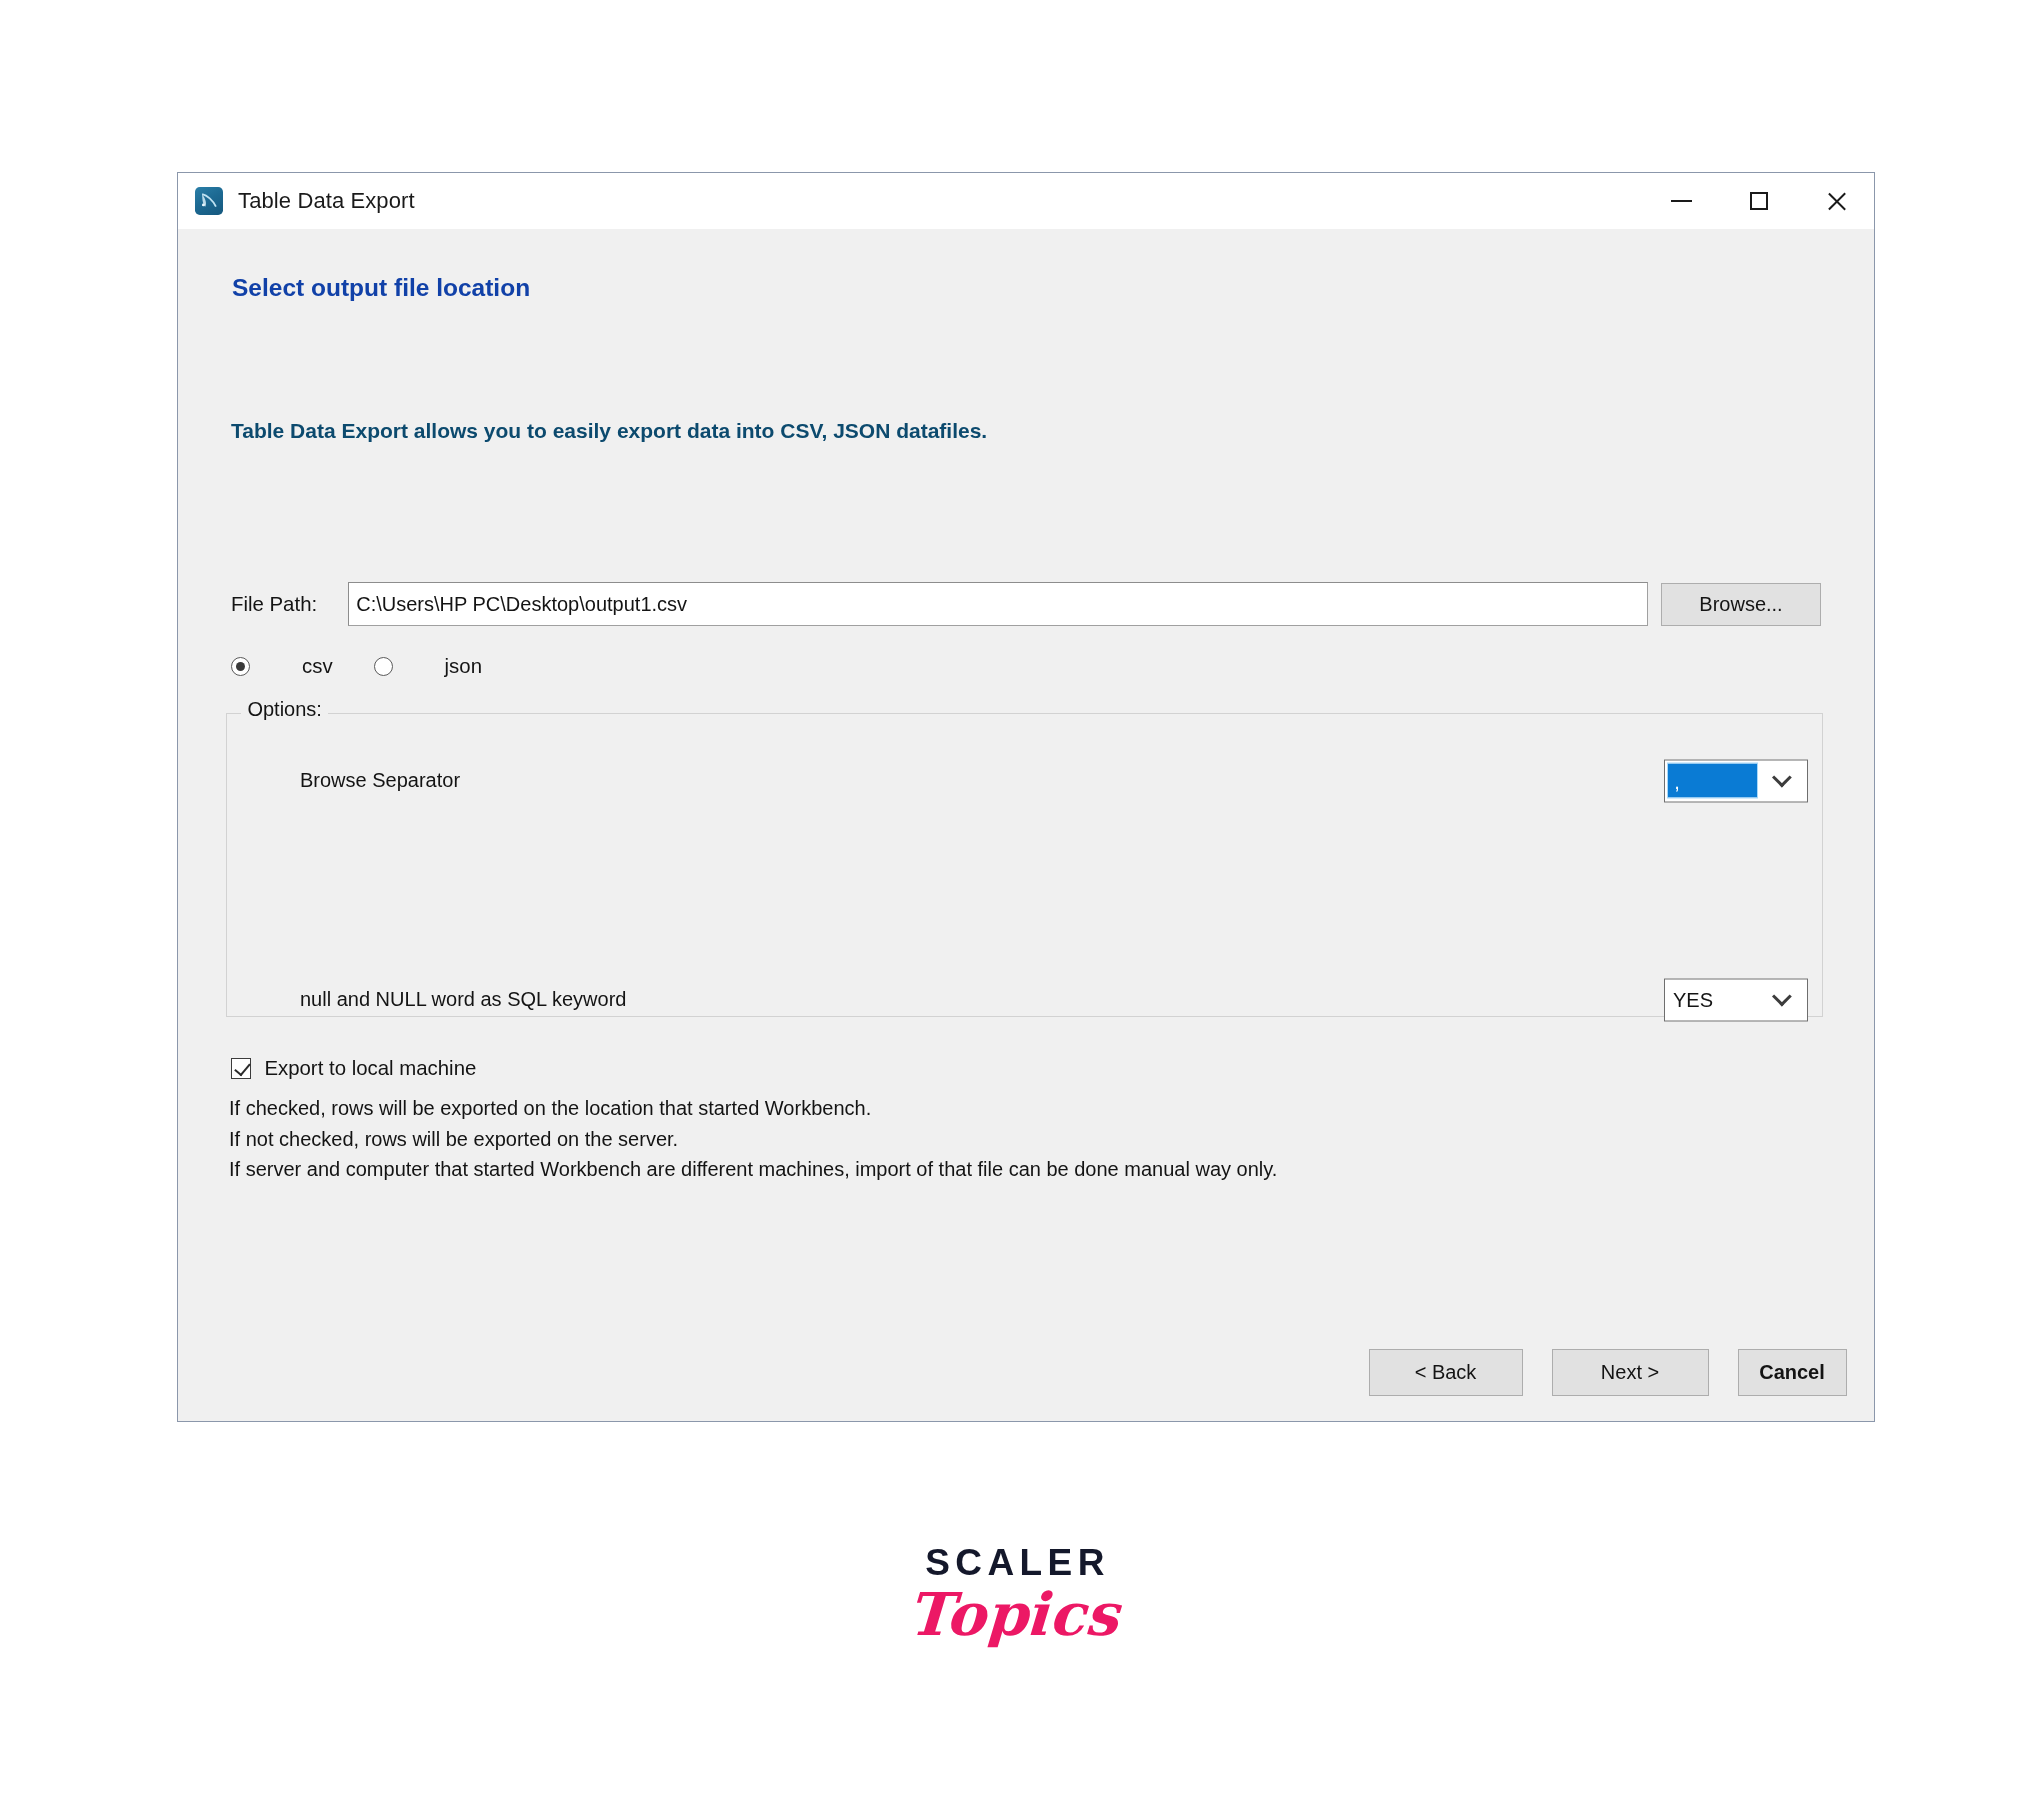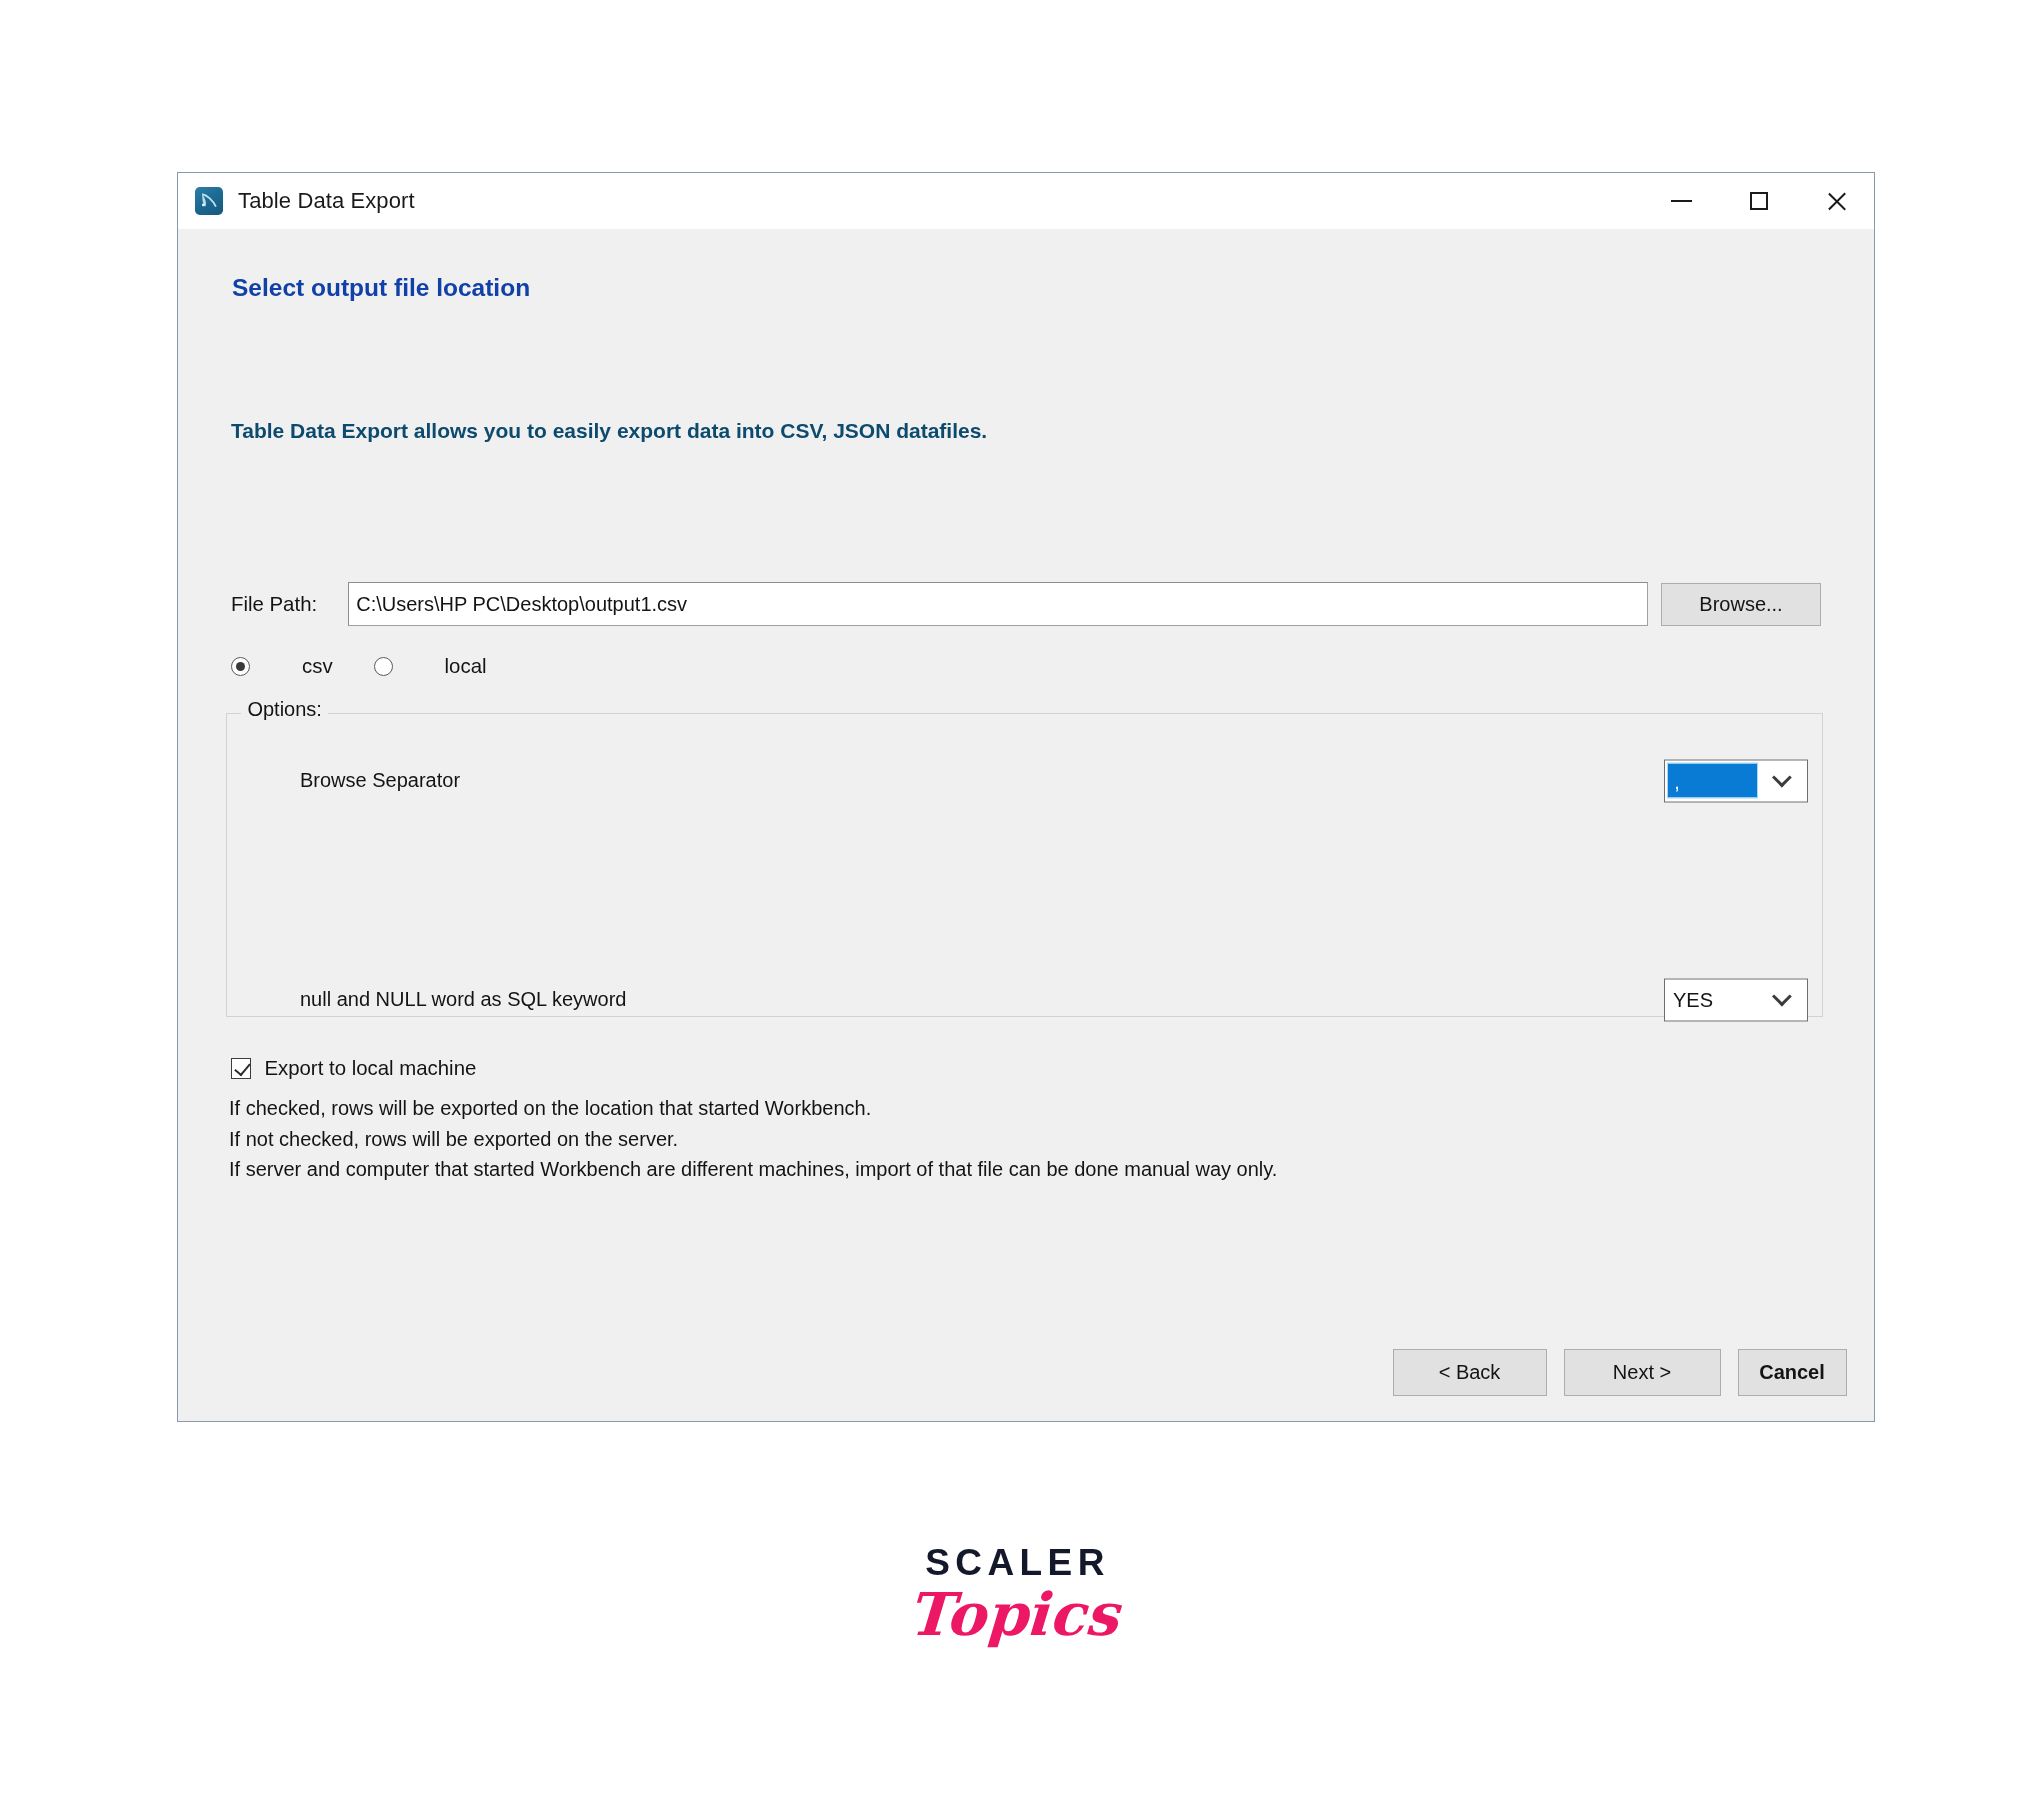--- a/index.html
+++ b/index.html
@@ -342,20 +342,21 @@
   }
   #notes div { white-space: nowrap; }
 
   
   #footer {
     position: absolute;
     right: 27.5px;
     bottom: 25px;
     display: flex;
     align-items: flex-end;
+    gap: 12px;
   }
   .foot-btn {
     height: 47px;
     background: #e1e1e1;
     border: 1.2px solid #adadad;
     box-sizing: border-box;
     font-size: 20px;
     color: #141414;
     display: flex;
     align-items: center;
@@ -433,21 +434,21 @@
       <div class="browse-btn">Browse...</div>
     </div>
 
     <div id="radio-row">
       <div class="radio-wrap">
         <span class="radio checked"></span>
         <span class="radio-label">csv</span>
       </div>
       <div class="radio-wrap">
         <span class="radio"></span>
-        <span class="radio-label">local</span>
+        <span class="radio-label">json</span>
       </div>
     </div>
 
     <div id="options-group">
       <div id="options-legend">Options:</div>
 
       <div class="opt-row" style="top:44px">
         <span class="opt-label">Browse Separator</span>
         <div class="opt-control">
           <div class="combo">

